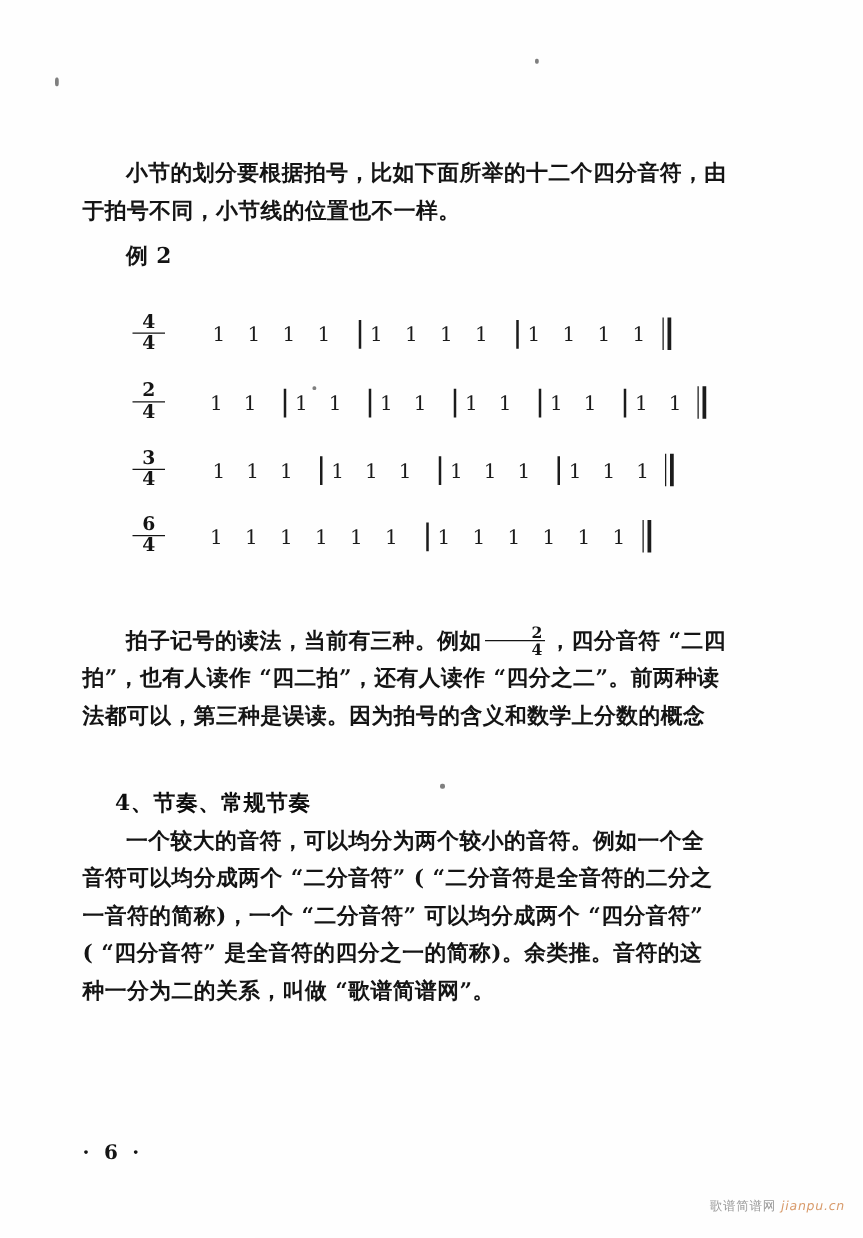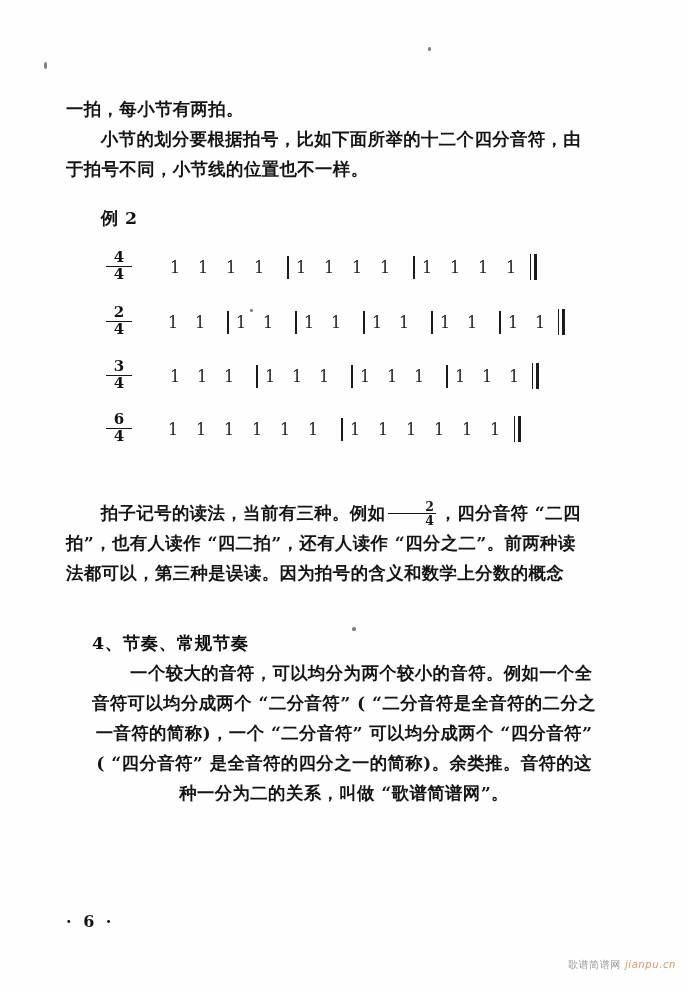--- a/index.html
+++ b/index.html
@@ -164,30 +164,27 @@
 
 <div class="page">
 
   <div id="speck-layer">
       <div class="speck" style="left: 44px; top: 62px; width: 3px; height: 7px;"></div>
       <div class="speck" style="left: 428px; top: 47px; width: 3px; height: 4px;"></div>
       <div class="speck" style="left: 352px; top: 627px; width: 4px; height: 4px;"></div>
       <div class="speck" style="left: 250px; top: 309px; width: 3px; height: 3px;"></div>
     </div>
 
-  <div class="text-block" style="top:94px;">
-    <p>一拍，每小节有两拍。</p>
-  </div>
 
   <div class="text-block" style="top:124px;">
     <p class="indent">小节的划分要根据拍号，比如下面所举的十二个四分音符，由</p>
     <p>于拍号不同，小节线的位置也不一样。</p>
   </div>
 
-  <div class="text-block" style="top:190px;margin-top:13px;">
+  <div class="text-block" style="top:190px;">
     <p class="indent">例 2</p>
   </div>
 
   <div class="notation" id="notation-layer">
       <div class="staff-row" style="top: 248px; left: 106px; width: 584px;">
         <div class="timesig">
           <span class="num">4</span>
           <span class="den">4</span>
         </div>
         <span class="note" style="left: 64px;">1</span>
@@ -287,21 +284,21 @@
     </div>
 
   <div class="text-block" style="top:498px;">
     <p class="indent"><span>拍子记号的读法，当前有三种。例如</span><span class="frac-inline"><span class="num">2</span><span class="den">4</span></span><span>，四分音符 “二四</span></p>
     <p>拍”，也有人读作 “四二拍”，还有人读作 “四分之二”。前两种读</p>
     <p>法都可以，第三种是误读。因为拍号的含义和数学上分数的概念</p>
   </div>
 
   <div class="heading" style="top:628px;">4、节奏、常规节奏</div>
 
-  <div class="text-block" style="top:658px;text-align:center;">
+  <div class="text-block" style="top:658px;">
     <p class="indent">一个较大的音符，可以均分为两个较小的音符。例如一个全</p>
     <p>音符可以均分成两个 “二分音符” ( “二分音符是全音符的二分之</p>
     <p>一音符的简称)，一个 “二分音符” 可以均分成两个 “四分音符”</p>
     <p>( “四分音符” 是全音符的四分之一的简称)。余类推。音符的这</p>
     <p>种一分为二的关系，叫做 “歌谱简谱网”。</p>
   </div>
 
   <div class="page-number">· 6 ·</div>
 
   <div class="watermark">

